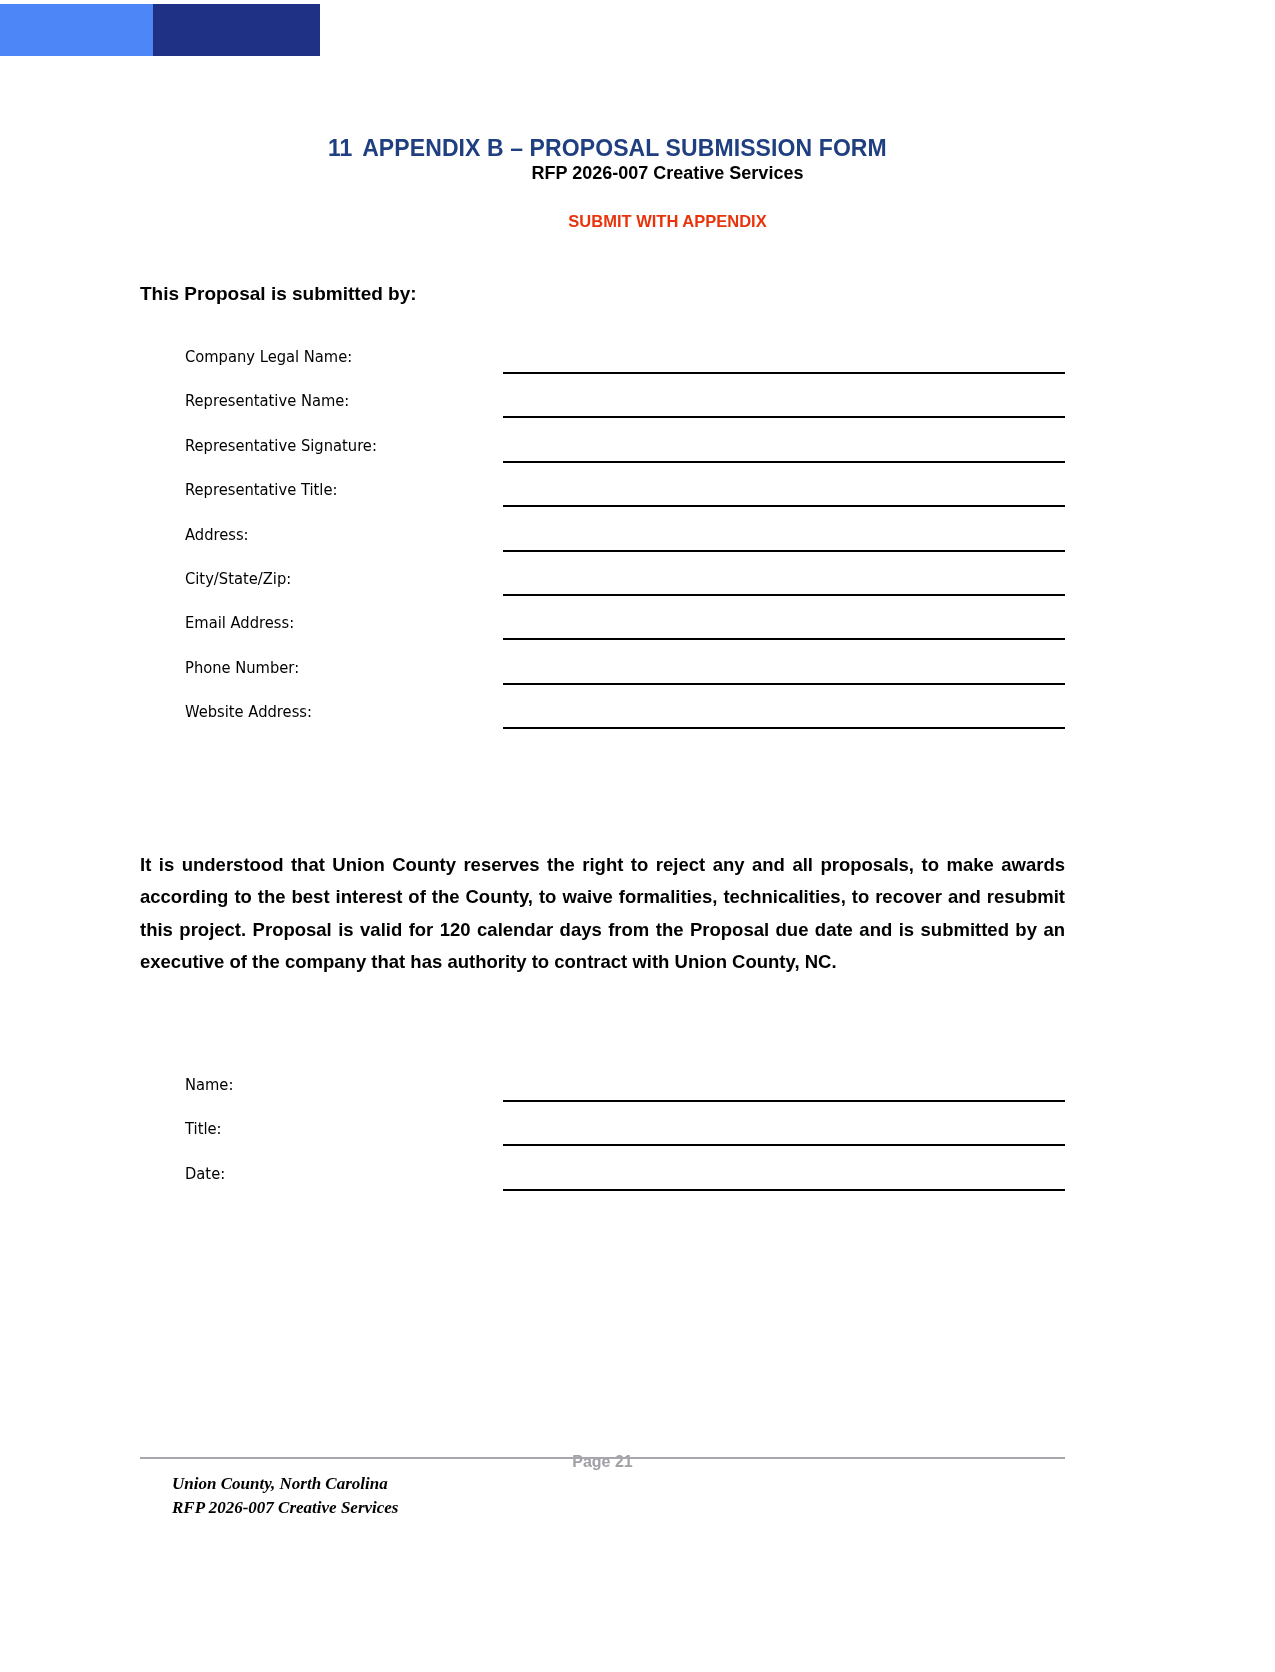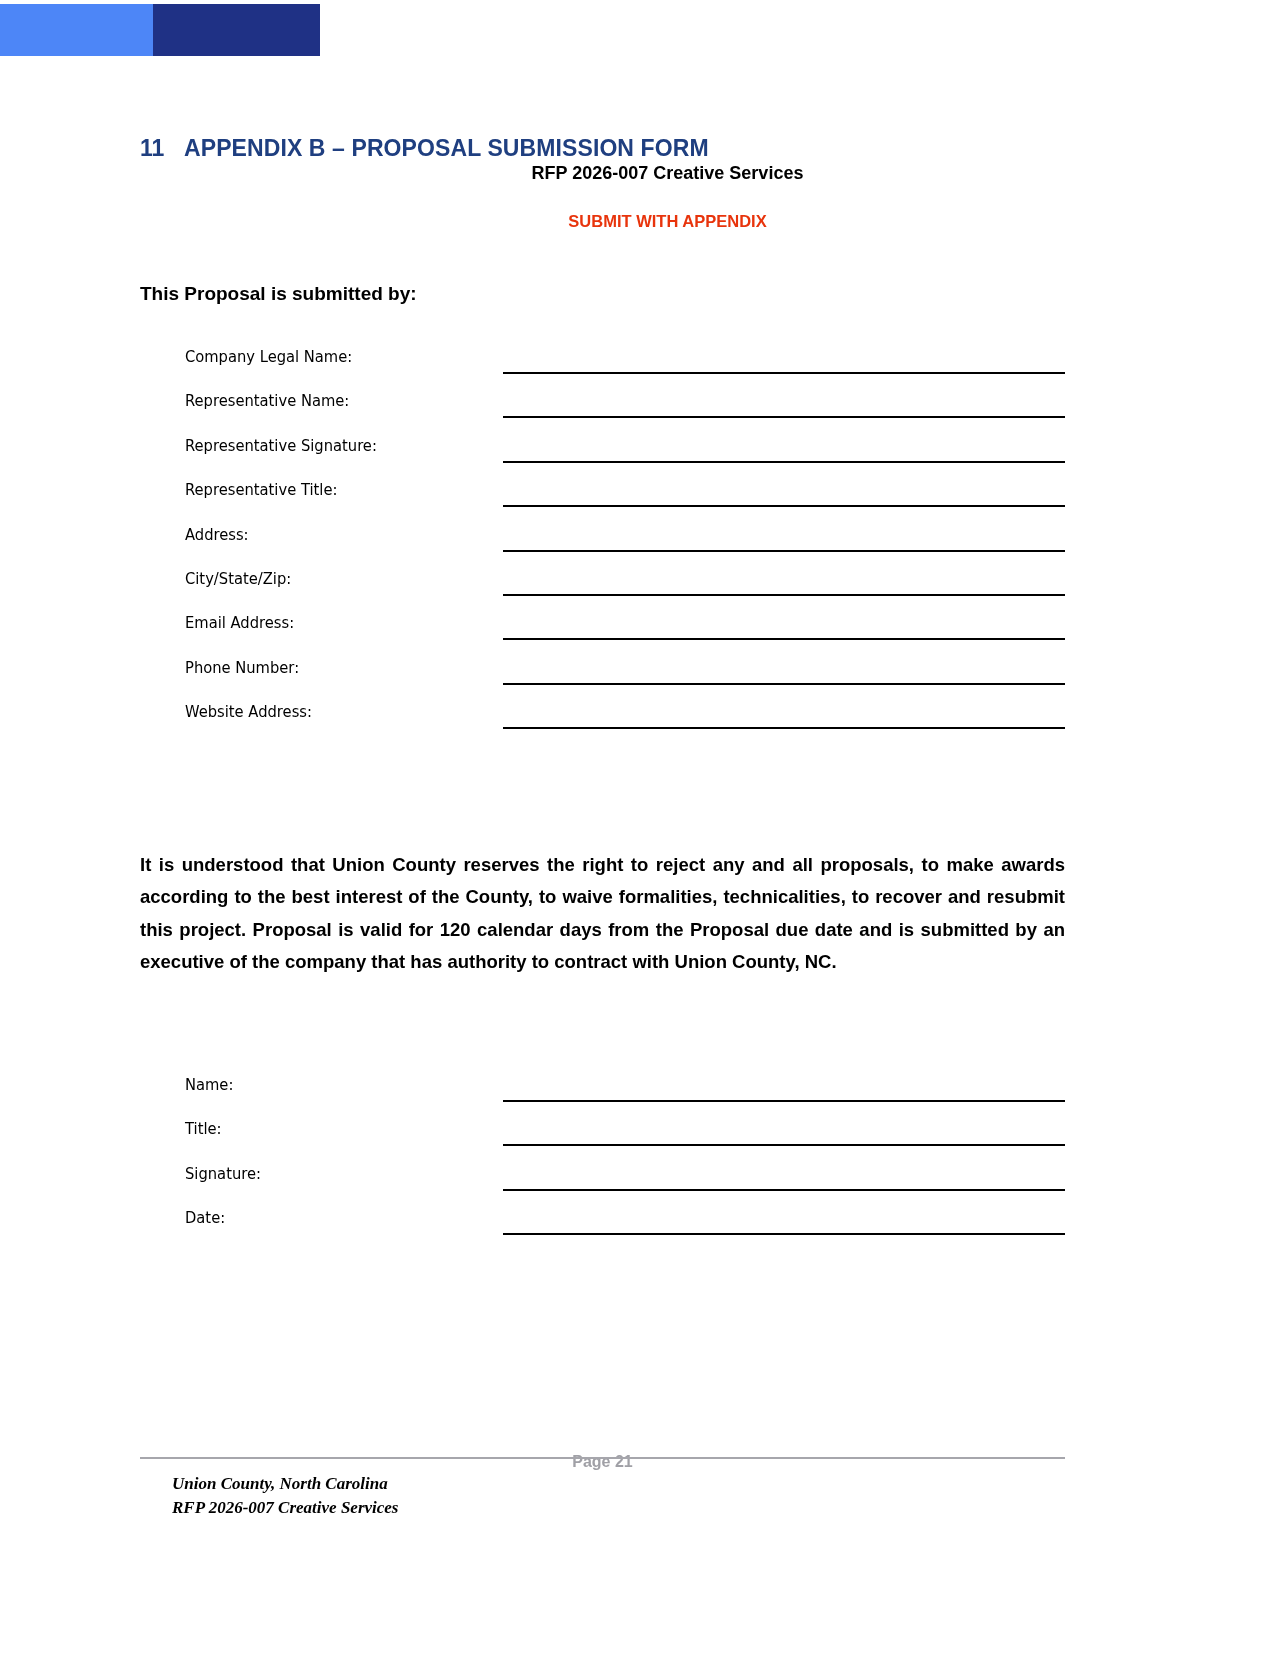--- a/index.html
+++ b/index.html
@@ -53,20 +53,21 @@
     position: absolute;
     left: 0;
     top: 120px;
     width: 925px;
     color: #1f3f80;
     font-family: "Liberation Sans", sans-serif;
     font-size: 23px;
     font-weight: bold;
     letter-spacing: 0.1px;
     white-space: nowrap;
+    text-align: center;
   }
   #section-heading .num {
     display: inline-block;
     width: 44px;
   }
 
   #subtitle {
     position: absolute;
     left: 0;
     top: 163px;
@@ -257,24 +258,20 @@
     <div class="form-row">
       <span class="label">Name:</span>
       <span class="rule"></span>
     </div>
 
     <div class="form-row">
       <span class="label">Title:</span>
       <span class="rule"></span>
     </div>
 
-    <div class="form-row">
-      <span class="label">Signature:</span>
-      <span class="rule"></span>
-    </div>
 
     <div class="form-row">
       <span class="label">Date:</span>
       <span class="rule"></span>
     </div>
 
   </div>
 
 </div>
 

